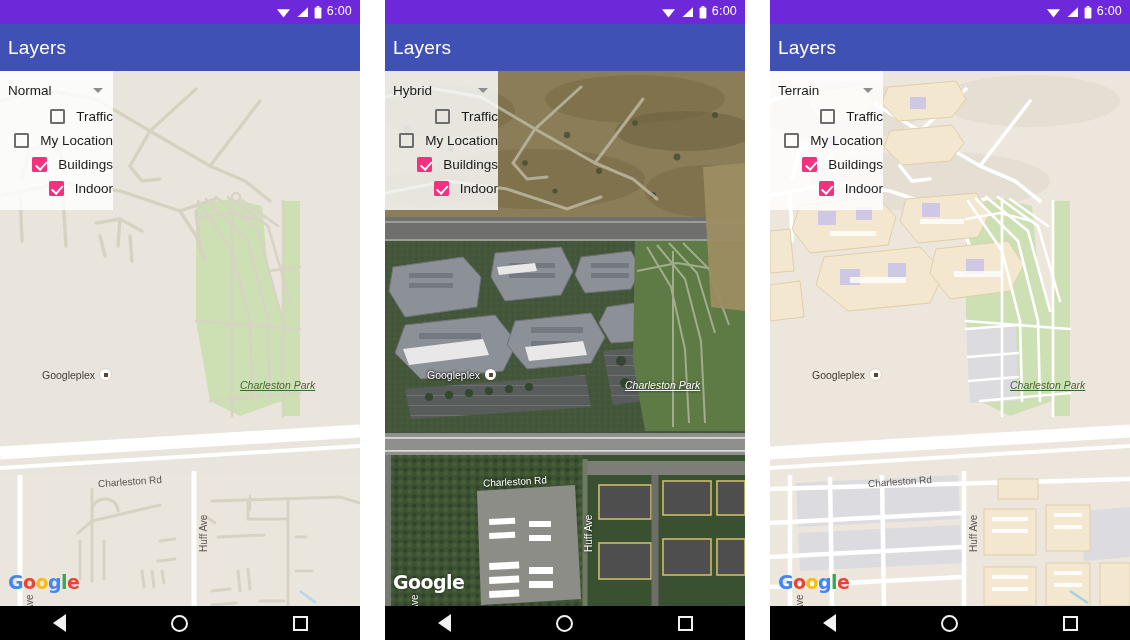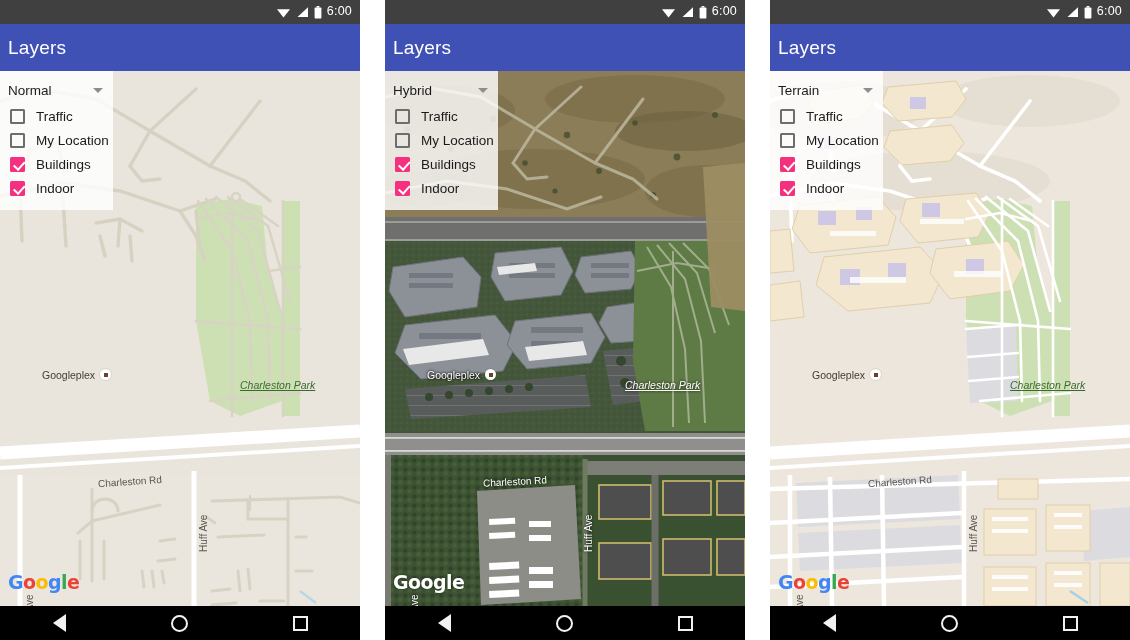--- a/index.html
+++ b/index.html
@@ -7,42 +7,42 @@
     font-family:"Liberation Sans", sans-serif; }
 
   #stage { position:relative; width:1130px; height:640px; background:#ffffff; }
 
   .phone { position:absolute; top:0; height:640px; overflow:hidden; background:#ffffff; }
   .phone.p1 { left:0;   width:360px; }
   .phone.p2 { left:385px; width:360px; }
   .phone.p3 { left:770px; width:360px; }
 
   
-  .statusbar { position:relative; height:24px; background:#404040;
+  .statusbar { position:relative; height:24px; background:#6d28d9;
     display:flex; align-items:center; justify-content:flex-end; padding-right:8px; gap:5px; }
   .sb-ico { display:block; }
   .sb-time { color:#ffffff; font-size:12.5px; letter-spacing:.2px; line-height:1; padding-bottom:1px; }
 
   
   .appbar { height:47px; background:#3f51b5; display:flex; align-items:center; padding-left:8px; }
   .appbar-title { color:#ffffff; font-size:19px; letter-spacing:.2px; }
 
   
   .maparea { position:relative; height:535px; overflow:hidden; }
   .mapcanvas { position:absolute; inset:0; }
   .mapcanvas svg { display:block; width:100%; height:100%; }
 
   
   .controls { position:absolute; left:0; top:0; width:113px; padding:8px 0 10px 0;
     background:rgba(255,255,255,0.82); z-index:6; }
   .spinner { display:flex; align-items:center; padding:4px 6px 6px 8px; gap:6px; }
   .spinner-label { font-size:13.5px; color:#1c1c1c; white-space:nowrap; }
   .spinner-caret { width:0;height:0;border-left:5px solid transparent;border-right:5px solid transparent;
     border-top:5px solid #8d8d8d; margin-left:auto; margin-right:4px; }
-  .cbrow { display:flex; align-items:center; gap:11px; padding:4.5px 0 4.5px 10px; }
+  .cbrow { display:flex; align-items:center; gap:11px; padding:4.5px 0 4.5px 10px;justify-content:flex-end; }
   .cbox { width:15px;height:15px;border:2px solid #6d6d6d;border-radius:1.5px;background:transparent;
     flex:0 0 auto; position:relative; }
   .cbox.on { background:#f5317f; border-color:#f5317f; }
   .cbox.on:after { content:""; position:absolute; left:3.6px; top:0.8px; width:4.5px; height:8.5px;
     border:solid #ffffff; border-width:0 2px 2px 0; transform:rotate(42deg); }
   .cblabel { font-size:13.5px; color:#1a1a1a; white-space:nowrap; }
 
   
   .mlabel { position:absolute; z-index:4; white-space:nowrap; pointer-events:none; }
   .mlabel.poi { font-size:10.5px; color:#413c36; display:flex; gap:5px; }

